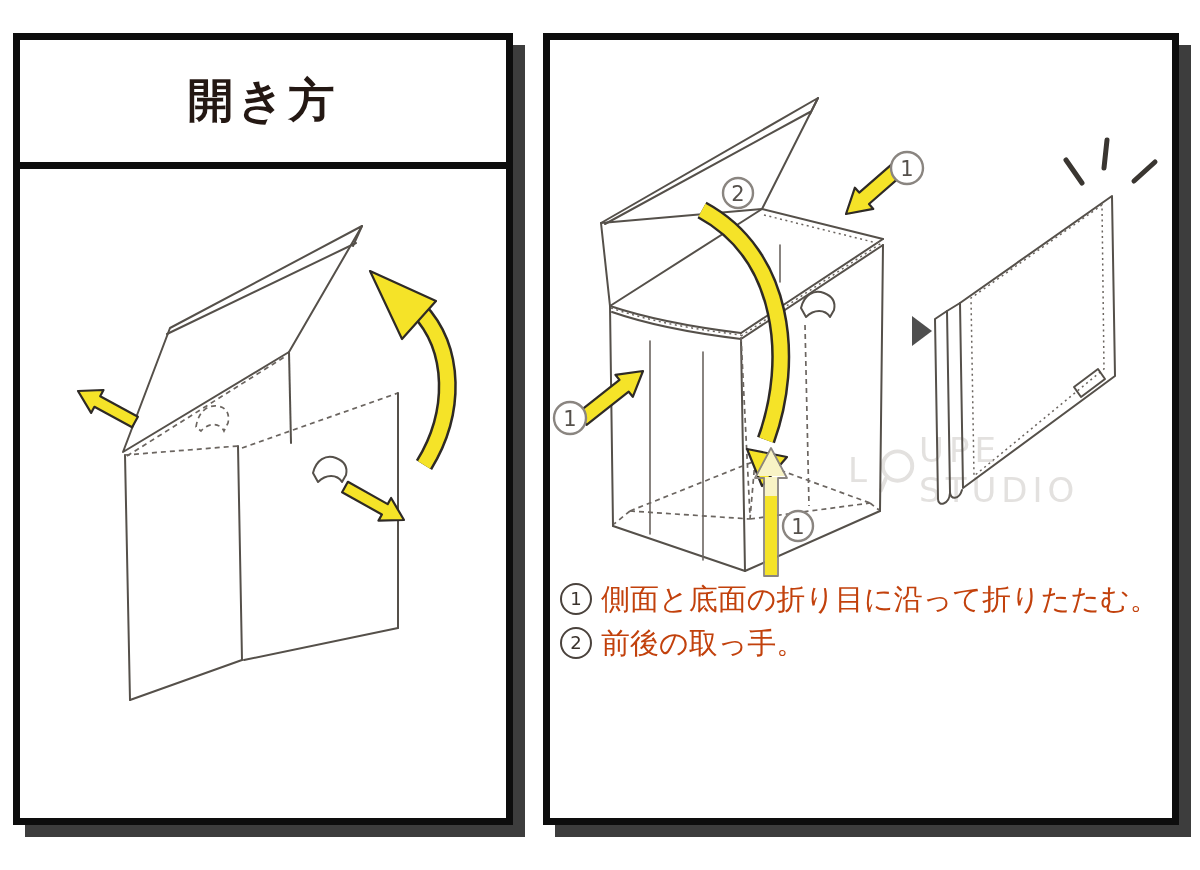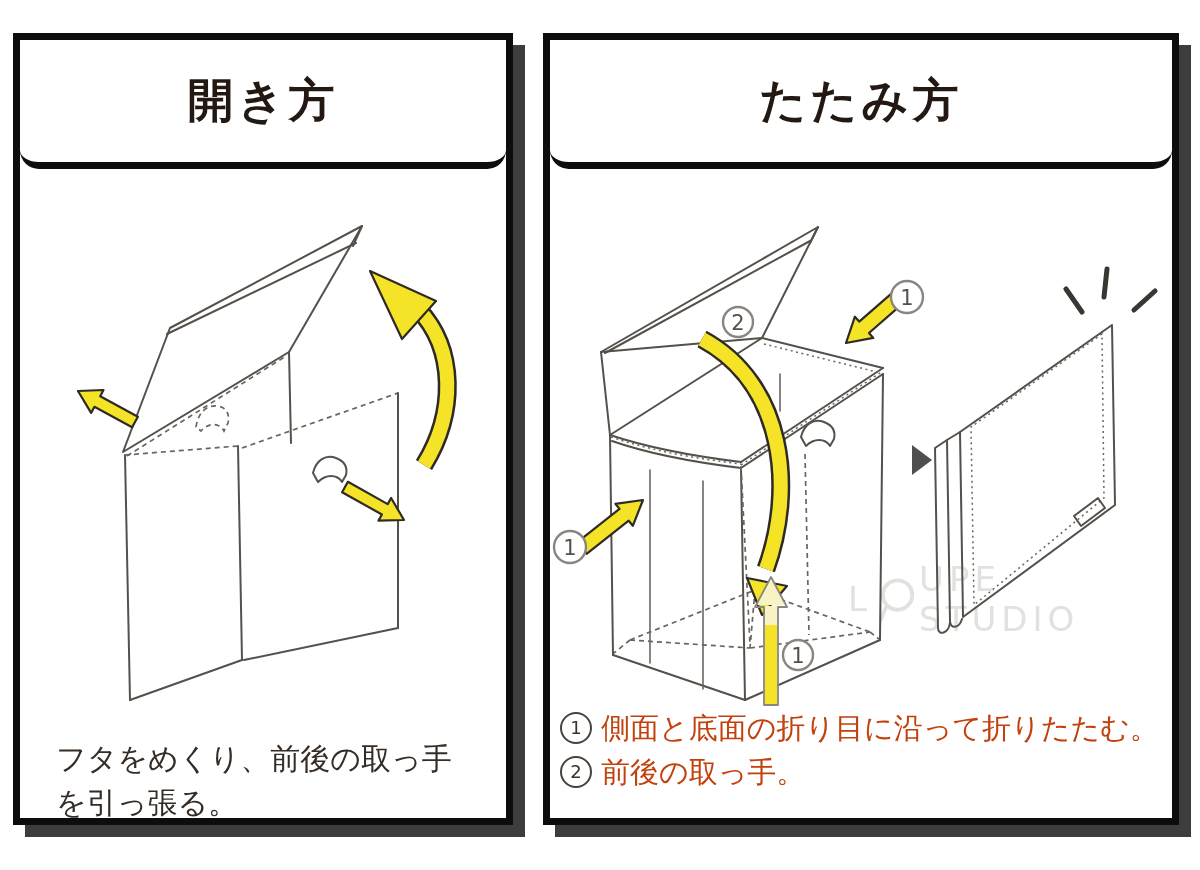--- a/index.html
+++ b/index.html
@@ -9,21 +9,21 @@
   }
   .panel{
     position:absolute;top:33px;background:#ffffff;
     border:7px solid #0d0d0d;
     box-shadow:12px 12px 0 #3d3d3d;
   }
   .panel-open{left:13px;width:486px;height:778px;}
   .panel-fold{left:543px;width:622px;height:778px;}
   .panel-header{
     height:122px;border-bottom:7px solid #0d0d0d;
-    display:flex;align-items:center;justify-content:center;border-radius:19px;
+    display:flex;align-items:center;justify-content:center;
   }
   .panel-title{
     font-size:46px;font-weight:800;color:#241813;letter-spacing:4px;
   }
   .panel-body{position:relative;width:100%;height:649px;}
   .diagram-svg{position:absolute;left:0;top:0;z-index:2;}
   
   .ln{stroke:#55504a;stroke-width:2;fill:none;stroke-linejoin:round;stroke-linecap:round;}
   .lnthin{stroke:#6b6560;stroke-width:1.6;fill:none;stroke-linecap:round;}
   .dash{stroke:#6b6560;stroke-width:1.7;fill:none;stroke-dasharray:5 4;stroke-linecap:butt;}
@@ -94,29 +94,24 @@
 
       <g>
         <path class="band-outline" d="M404,296 C436,244 436,180 398,140"></path>
         <path class="band-fill" d="M404,296 C436,244 436,180 398,140"></path>
         <polygon class="head-dark" points="350,102 416,132 382,170"></polygon>
       </g>
       <polygon class="arrow-dark" points="58,222 83.5,221 80.2,227.2 117.9,247.7 112.1,258.3 74.4,237.8 71.1,243.9"></polygon>
       <polygon class="arrow-dark" points="384,351 371.1,329 367.7,335.1 327.9,312.8 322.1,323.2 361.9,345.5 358.5,351.6"></polygon>
     </svg>
 
-    <p class="caption caption-open">フタをめくり、前後の取っ手
-を引っ張る。</p>
   </div>
 </section>
 
 <section class="panel panel-fold">
-  <header class="panel-header">
-    <h1 class="panel-title">たたみ方</h1>
-  </header>
   <div class="panel-body">
 
     <div class="watermark">
       <span>L</span>
       <svg class="wm-glass" width="44" height="48" viewBox="0 0 44 48">
         <circle cx="24" cy="20" r="15" fill="none" stroke="#e3e1df" stroke-width="4"></circle>
         <line x1="12" y1="33" x2="7" y2="45" stroke="#e3e1df" stroke-width="4" stroke-linecap="round"></line>
       </svg>
       <span>UPE STUDIO</span>
     </div>

